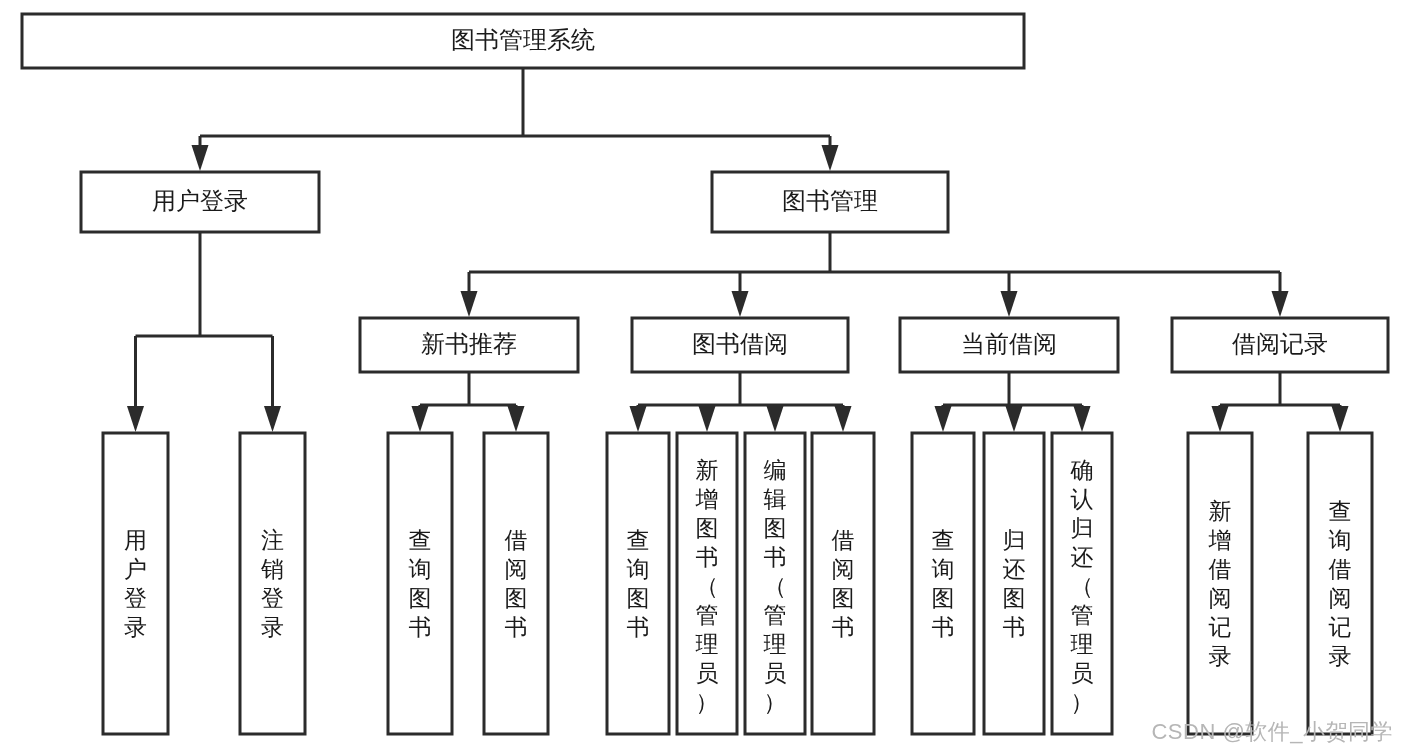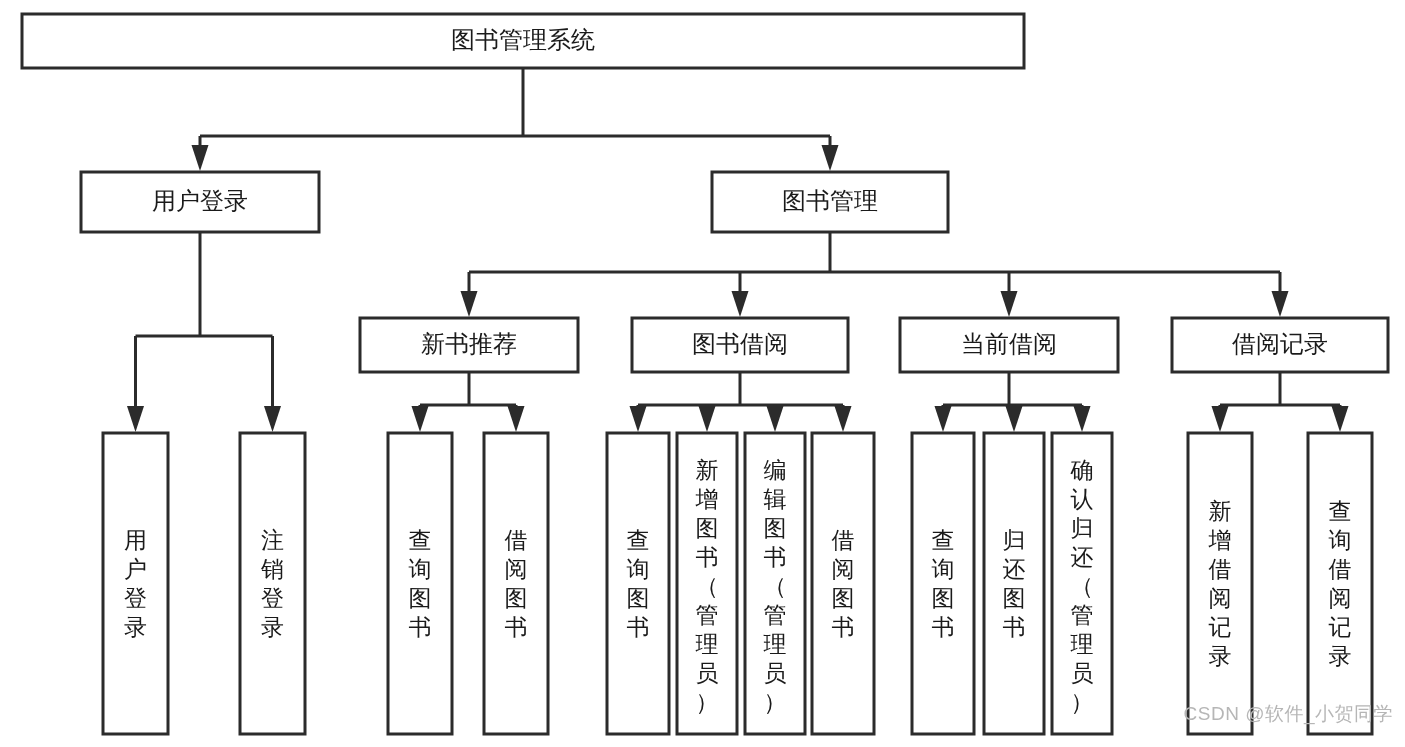--- a/index.html
+++ b/index.html
@@ -49,23 +49,23 @@
   }
   .node-label-vertical {
     fill: #1a1a1a;
     font-family: "Liberation Sans", "DejaVu Sans", sans-serif;
     font-size: 23px;
     text-anchor: middle;
   }
   .watermark {
     position: absolute;
     right: 12px;
-    bottom: 20px;
-    font-family: "Liberation Sans", "DejaVu Sans", sans-serif;
-    font-size: 19px;
+    bottom: 0;
+    font-family: "Liberation Sans", "DejaVu Sans", sans-serif;
+    font-size: 22px;
     color: #b6b6b6;
     letter-spacing: 0.5px;
     white-space: nowrap;
     pointer-events: none;
   }
 </style>
 </head>
 <body>
 
 <div id="diagram-root">

